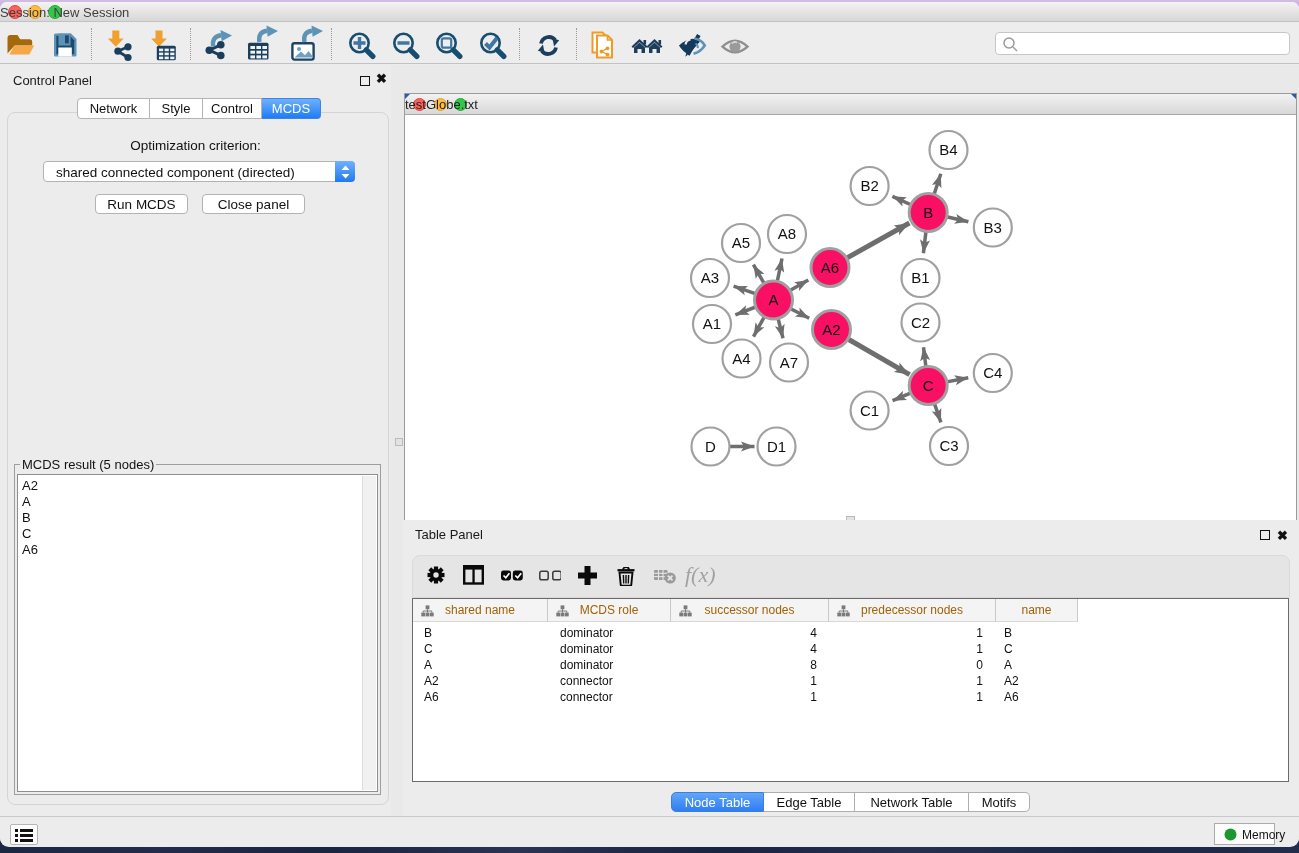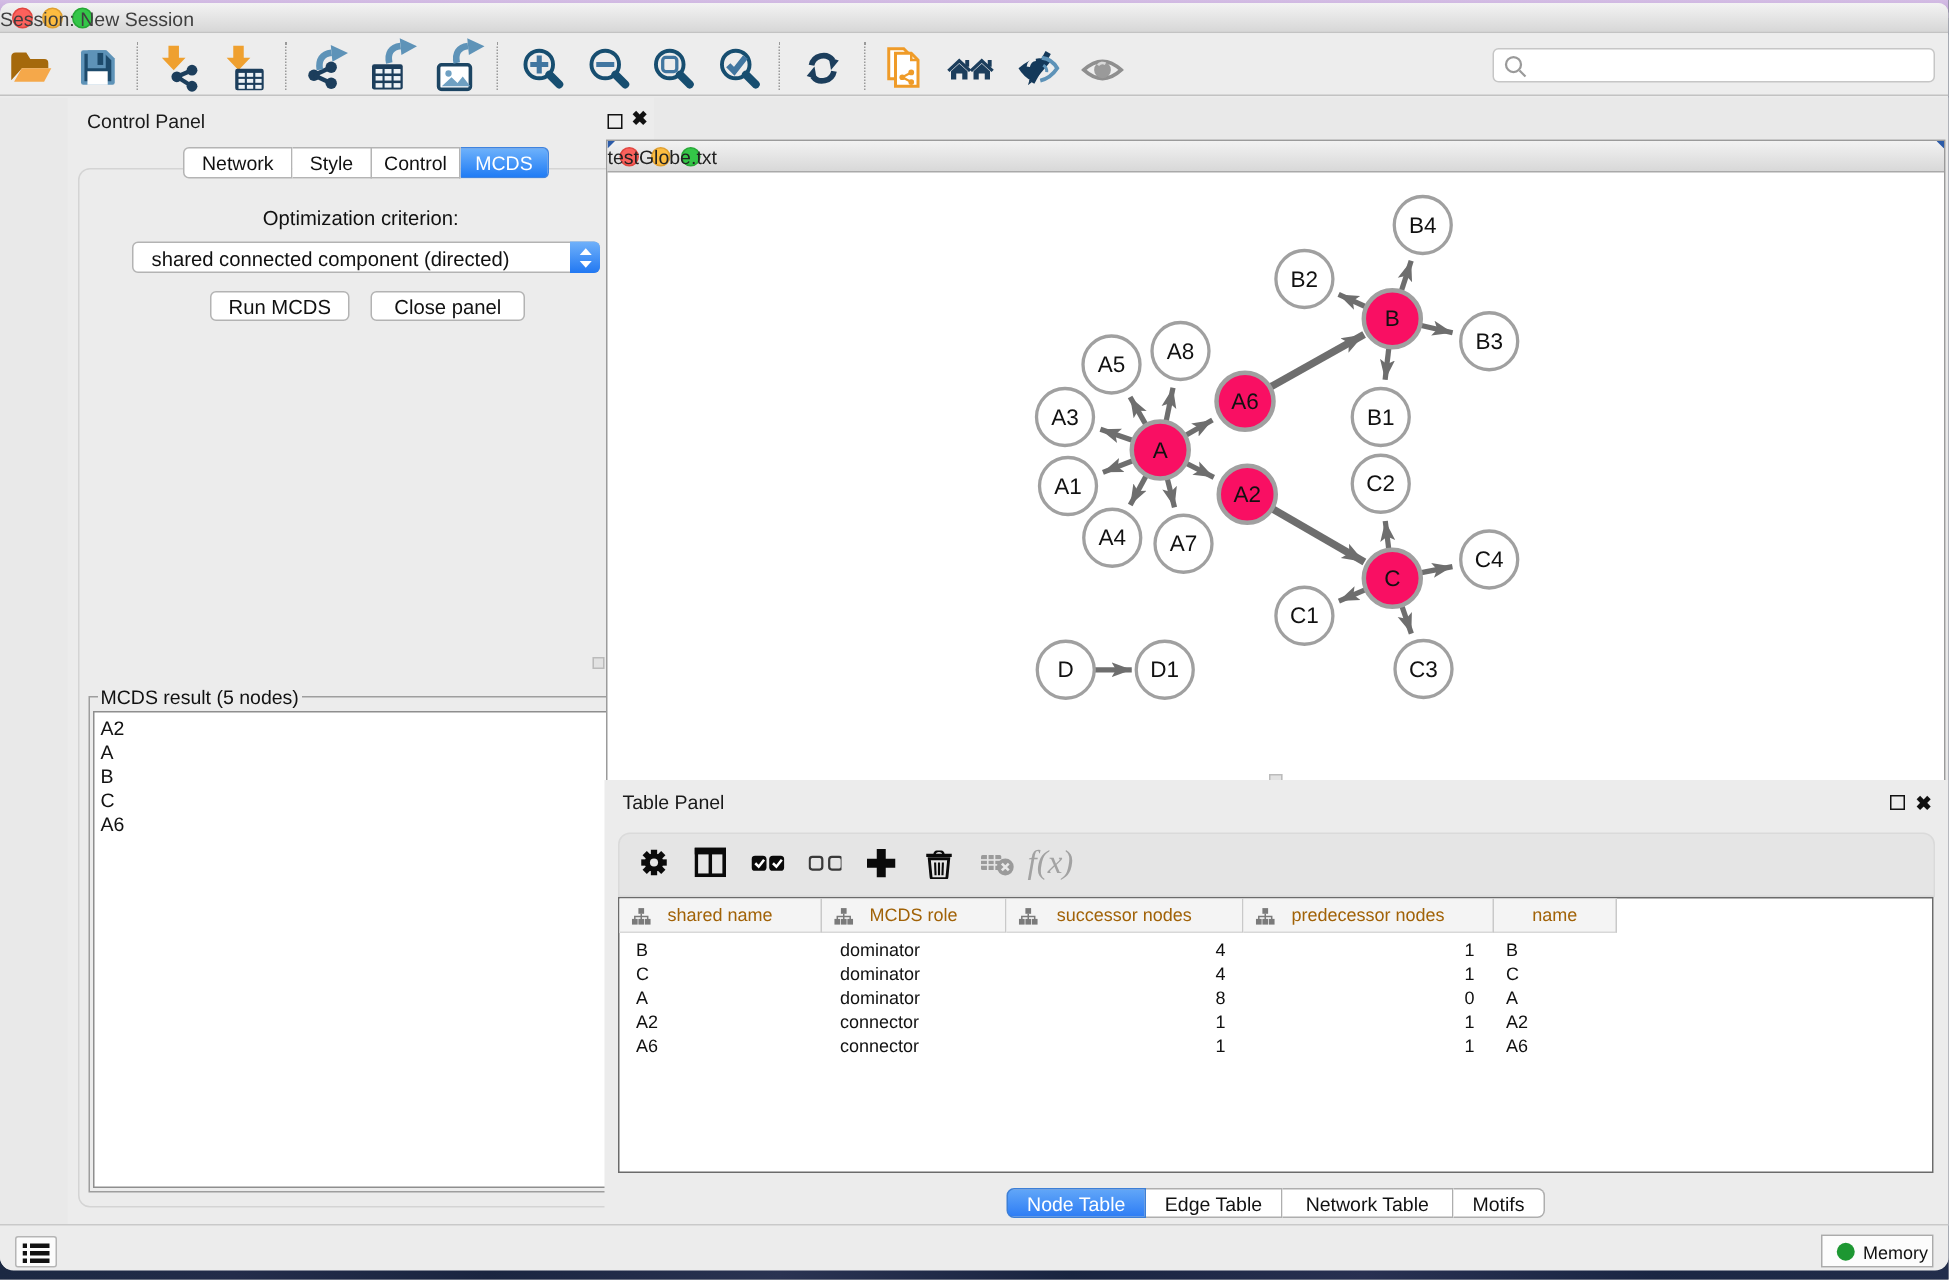--- a/index.html
+++ b/index.html
@@ -8,37 +8,37 @@
 .win{position:absolute;left:0;top:2px;width:1299px;height:845px;background:#ececec;border-radius:7px 7px 9px 9px;overflow:hidden;}
 .titlebar{position:absolute;left:0;top:0;width:1299px;height:20px;background:linear-gradient(#f3f3f3,#d7d7d7);border-bottom:1px solid #c3c3c3;}
 .titlebar .tl{position:absolute;top:3px;width:14px;height:14px;border-radius:50%;}
 .title-txt{position:absolute;top:3px;width:100%;text-align:left;font-size:13px;color:#3f3f3f;}
 .toolbar{position:absolute;left:0;top:21px;width:1299px;height:41px;background:#ededed;border-bottom:1px solid #c2c2c2;}
 .tbsep{position:absolute;top:5px;height:32px;width:0;border-left:1px dotted #9a9a9a;}
 .tbi{position:absolute;top:4px;}
 .search{position:absolute;left:995px;top:9px;width:295px;height:23px;background:#fff;border:1px solid #c6c6c6;border-radius:4px;}
 .main{position:absolute;left:0;top:63px;width:1299px;height:752px;background:#e9e9e9;}
 
-.cpanel{position:absolute;left:0;top:0;width:391px;height:752px;background:#ececec;margin-left:45px;}
+.cpanel{position:absolute;left:0;top:0;width:391px;height:752px;background:#ececec;}
 .ptitle{position:absolute;left:13px;top:8px;font-size:13px;color:#1a1a1a;}
 .pbtn-sq{position:absolute;top:11px;width:10px;height:10px;border:1.7px solid #111;}
 .pbtn-x{position:absolute;top:7px;font-size:13px;font-weight:bold;color:#111;line-height:13px;}
 .ctabs{position:absolute;left:77px;top:33px;height:21px;display:flex;font-size:13px;z-index:3;}
 .ctab{border:1px solid #b4b4b4;border-left:none;background:#fff;color:#111;display:flex;align-items:center;justify-content:center;}
 .ctab.first{border-left:1px solid #b4b4b4;border-radius:4px 0 0 4px;}
 .ctab.sel{background:linear-gradient(#6db1fb,#207cf5);color:#fff;border-color:#3f84e0;border-radius:0 4px 4px 0;}
 .cbody{position:absolute;left:7px;top:47px;width:382px;height:693px;border:1px solid #d4d4d4;border-radius:8px;background:#ececec;}
 
 .iwin{position:absolute;left:404px;top:0px;width:893px;height:450px;background:#fff;border:1px solid #9b9b9b;margin-top:28px;}
 .ititle{position:absolute;left:0;top:0;width:100%;height:21px;background:linear-gradient(#f2f2f2,#d8d8d8);border-bottom:1px solid #a9a9a9;}
 .ititle .tl{position:absolute;top:4px;width:13px;height:13px;border-radius:50%;}
 
 .tpanel{position:absolute;left:403px;top:455px;width:896px;height:297px;background:#ececec;}
 .statusbar{position:absolute;left:0;top:814px;width:1299px;height:30px;background:#ececec;border-top:1px solid #c9c9c9;}
-.memory{position:absolute;left:1214px;top:6px;width:75px;height:22px;background:#fcfcfc;border:1px solid #ababab;font-size:12px;color:#111;}
+.memory{position:absolute;left:1214px;top:6px;width:61px;height:22px;background:#fcfcfc;border:1px solid #ababab;font-size:12px;color:#111;}
 .listbtn{position:absolute;left:10px;top:7px;width:28px;height:21px;background:#fcfcfc;border:1px solid #b5b5b5;border-radius:2px;}
 .hcell{position:absolute;top:0;height:23px;background:#f4f4f4;border-right:1px solid #c9c9c9;border-bottom:1px solid #d8d8d8;text-align:center;line-height:23px;font-size:12px;color:#a16207;}
 .hcell svg{position:absolute;left:8px;top:6px;}
 .trow{position:absolute;left:0;width:875px;height:16px;}
 .trow span{position:absolute;height:16px;line-height:16px;}
 .num{text-align:right;}
 .btab{background:#fff;border:1px solid #aeaeae;border-left:none;display:flex;align-items:center;justify-content:center;color:#111;}
 .btab.first{border-radius:5px 0 0 5px;border-left:1px solid #aeaeae;}
 .btab.last{border-radius:0 5px 5px 0;}
 .btab.sel{background:linear-gradient(#61a6f8,#2e7df5);color:#fff;border-color:#3d7fd6;}

